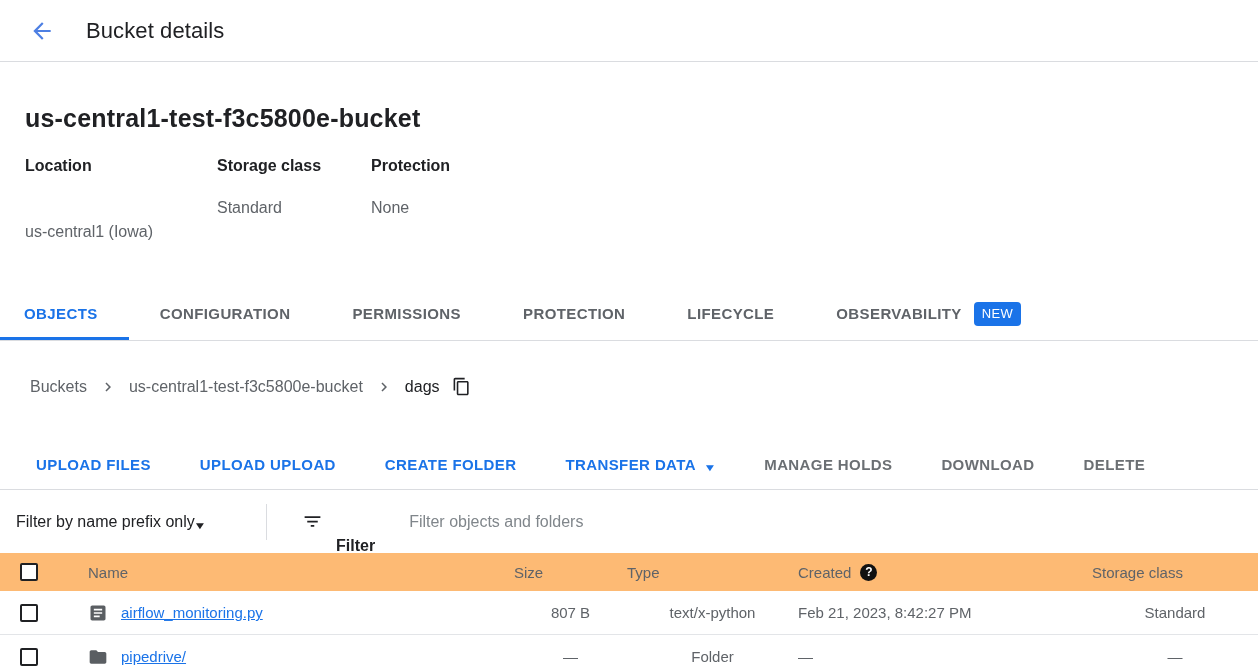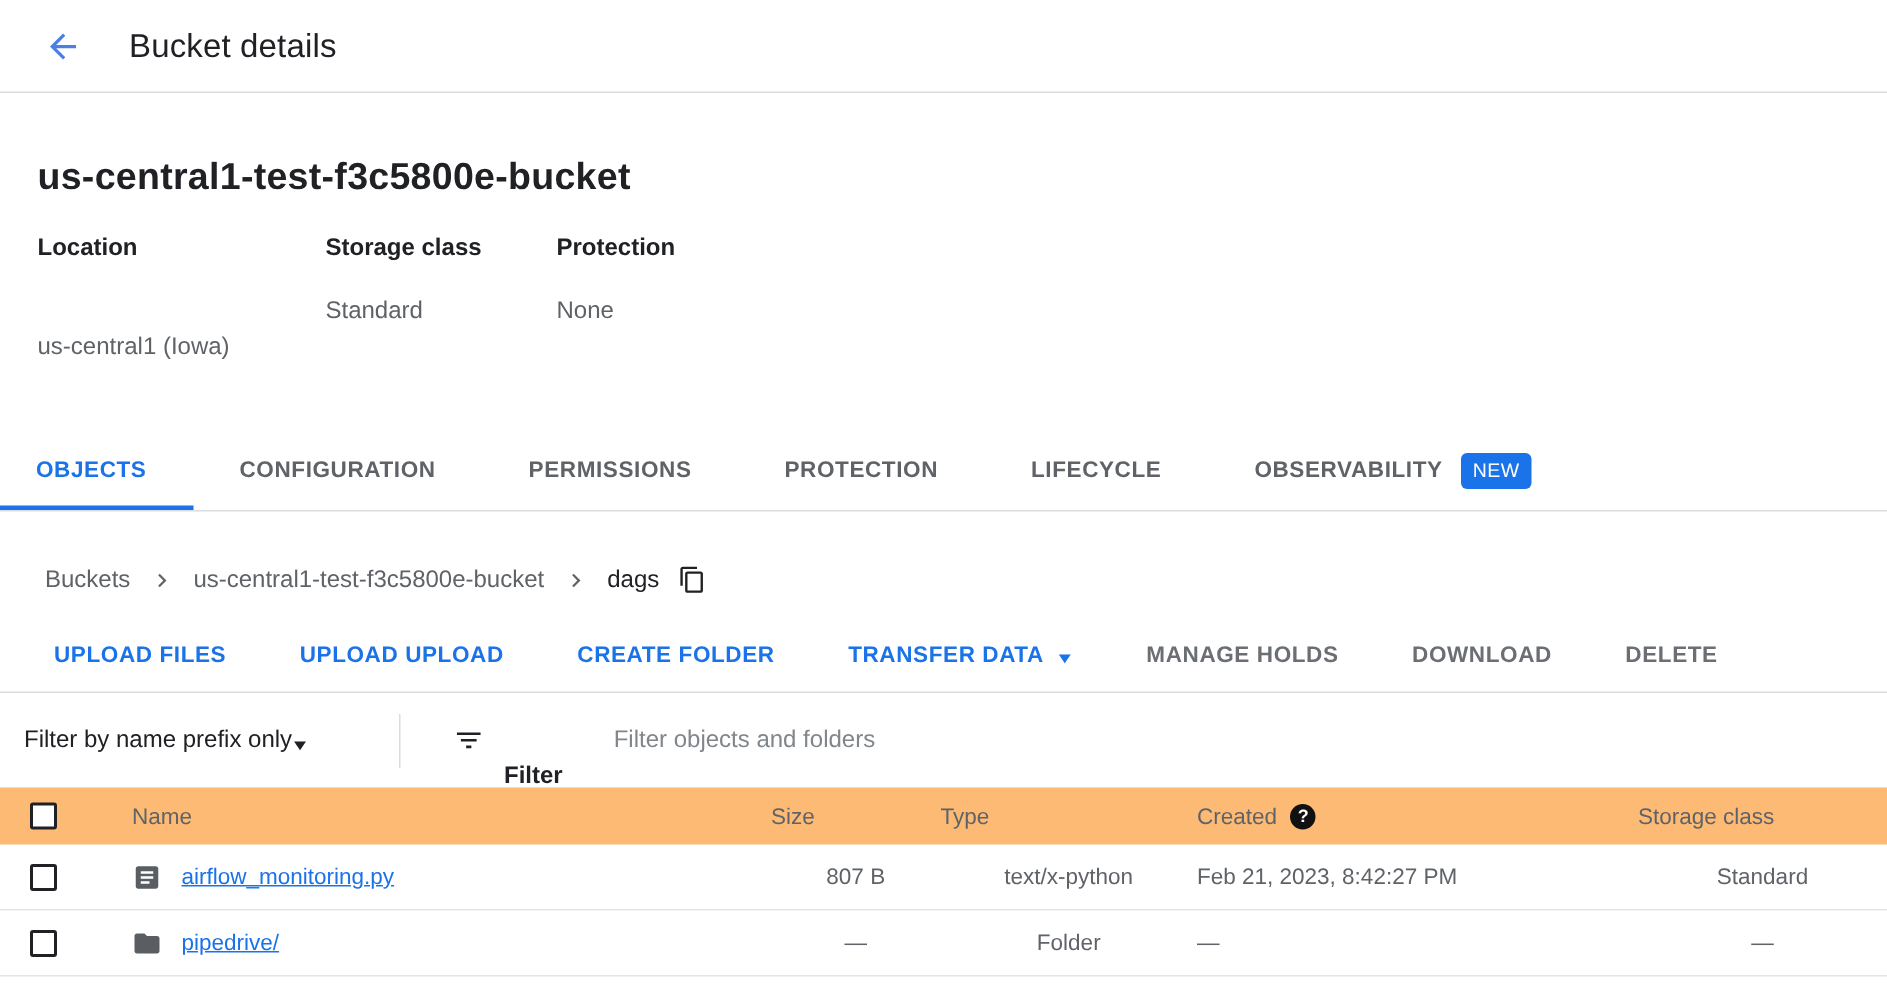--- a/index.html
+++ b/index.html
@@ -33,21 +33,21 @@
   
   .breadcrumb { display:flex; align-items:center; padding:34px 0 16px 30px; font-size:16px; color:#5f6368; }
   .crumb { color:#5f6368; }
   .crumb.current { color:#202124; }
   .crumb-sep { width:18px; height:18px; fill:#5f6368; margin:0 12px; flex:none; }
   .copy-btn { border:none; background:transparent; cursor:pointer; margin-left:10px; padding:2px; display:flex; }
   .copy-btn svg { width:19px; height:19px; fill:#202124; }
 
   
   .toolbar { display:flex; align-items:center; gap:49px; padding:14px 0 16px 36px; white-space:nowrap; overflow:hidden; }
-  .tb-btn { border:none; background:transparent; font-family:inherit; font-size:15px; font-weight:700; letter-spacing:.4px; cursor:pointer; color:#1a73e8; display:flex; align-items:flex-end; gap:9px; }
+  .tb-btn { border:none; background:transparent; font-family:inherit; font-size:15px; font-weight:700; letter-spacing:.4px; cursor:pointer; color:#1a73e8; display:flex; align-items:flex-end; gap:9px;margin-top:28px; }
   .tb-btn.disabled { color:#6b6f73; cursor:default; }
   .caret { font-size:10px; transform:scaleX(1.35); display:inline-block; }
 
   .divider { height:1px; background:#dadce0; }
 
   
   .filter-bar { display:flex; align-items:center; height:63px; padding-left:16px; }
   .scope { display:flex; align-items:flex-end; width:250px; font-size:16px; color:#202124; cursor:pointer; }
   .scope .caret { color:#202124; }
   .vdiv { width:1px; height:36px; background:#dadce0; }

